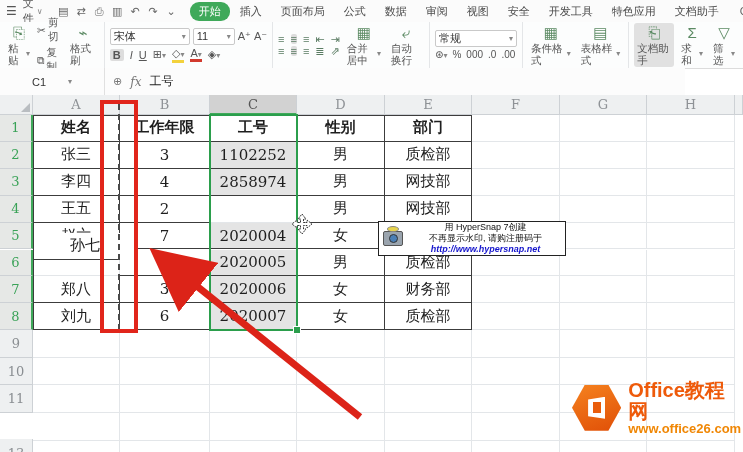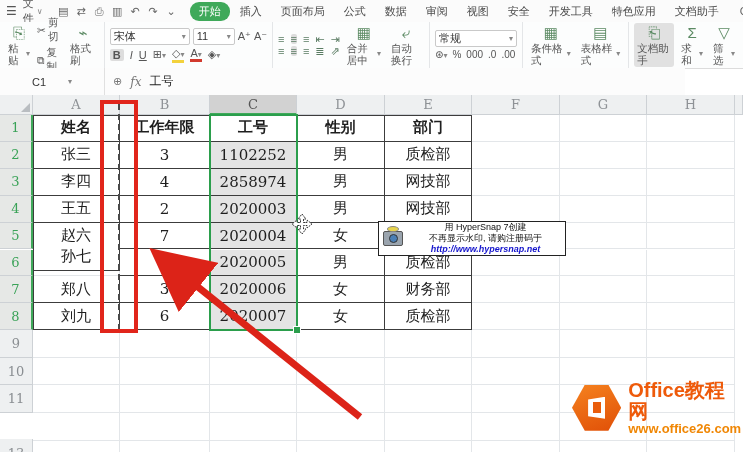--- a/index.html
+++ b/index.html
@@ -415,29 +415,28 @@
       <div class="tcell selfill" style="left: 210px; top: 46.9px; width: 87px; height: 26.9px; justify-content: center; padding-left: 0px;">1102252</div>
       <div class="tcell" style="left: 297px; top: 46.9px; width: 88px; height: 26.9px; justify-content: center; padding-left: 0px;">男</div>
       <div class="tcell" style="left: 385px; top: 46.9px; width: 87px; height: 26.9px; justify-content: center; padding-left: 0px;">质检部</div>
       <div class="tcell" style="left: 33px; top: 73.8px; width: 87px; height: 26.9px; justify-content: center; padding-left: 0px;">李四</div>
       <div class="tcell" style="left: 120px; top: 73.8px; width: 90px; height: 26.9px; justify-content: center; padding-left: 0px;">4</div>
       <div class="tcell selfill" style="left: 210px; top: 73.8px; width: 87px; height: 26.9px; justify-content: center; padding-left: 0px;">2858974</div>
       <div class="tcell" style="left: 297px; top: 73.8px; width: 88px; height: 26.9px; justify-content: center; padding-left: 0px;">男</div>
       <div class="tcell" style="left: 385px; top: 73.8px; width: 87px; height: 26.9px; justify-content: center; padding-left: 0px;">网技部</div>
       <div class="tcell" style="left: 33px; top: 100.7px; width: 87px; height: 26.9px; justify-content: center; padding-left: 0px;">王五</div>
       <div class="tcell" style="left: 120px; top: 100.7px; width: 90px; height: 26.9px; justify-content: center; padding-left: 0px;">2</div>
-      <div class="tcell selfill" style="left: 210px; top: 100.7px; width: 87px; height: 26.9px; justify-content: center; padding-left: 0px;">2020003</div>
       <div class="tcell" style="left: 297px; top: 100.7px; width: 88px; height: 26.9px; justify-content: center; padding-left: 0px;">男</div>
       <div class="tcell" style="left: 385px; top: 100.7px; width: 87px; height: 26.9px; justify-content: center; padding-left: 0px;">网技部</div>
       <div class="tcell" style="left: 33px; top: 127.6px; width: 87px; height: 26.9px; justify-content: center; padding-left: 0px;">赵六</div>
       <div class="tcell" style="left: 120px; top: 127.6px; width: 90px; height: 26.9px; justify-content: center; padding-left: 0px;">7</div>
       <div class="tcell selfill" style="left: 210px; top: 127.6px; width: 87px; height: 26.9px; justify-content: center; padding-left: 0px;">2020004</div>
       <div class="tcell" style="left: 297px; top: 127.6px; width: 88px; height: 26.9px; justify-content: center; padding-left: 0px;">女</div>
       <div class="tcell" style="left: 385px; top: 127.6px; width: 87px; height: 26.9px; justify-content: flex-start; padding-left: 8px;">组</div>
-      <div class="tcell" style="left: 33px; top: 149px; width: 87px; height: 26.9px; justify-content: center; padding-left: 0px;">孙七</div>
+      <div class="tcell" style="left: 33px; top: 138px; width: 105px; height: 26.9px; justify-content: center; padding-left: 0px;">孙七</div>
       <div class="tcell" style="left: 120px; top: 154.5px; width: 90px; height: 26.9px; justify-content: center; padding-left: 0px;">4</div>
       <div class="tcell selfill" style="left: 210px; top: 154.5px; width: 87px; height: 26.9px; justify-content: center; padding-left: 0px;">2020005</div>
       <div class="tcell" style="left: 297px; top: 154.5px; width: 88px; height: 26.9px; justify-content: center; padding-left: 0px;">男</div>
       <div class="tcell" style="left: 385px; top: 154.5px; width: 87px; height: 26.9px; justify-content: center; padding-left: 0px;">质检部</div>
       <div class="tcell" style="left: 33px; top: 181.4px; width: 87px; height: 26.9px; justify-content: center; padding-left: 0px;">郑八</div>
       <div class="tcell" style="left: 120px; top: 181.4px; width: 90px; height: 26.9px; justify-content: center; padding-left: 0px;">3</div>
       <div class="tcell selfill" style="left: 210px; top: 181.4px; width: 87px; height: 26.9px; justify-content: center; padding-left: 0px;">2020006</div>
       <div class="tcell" style="left: 297px; top: 181.4px; width: 88px; height: 26.9px; justify-content: center; padding-left: 0px;">女</div>
       <div class="tcell" style="left: 33px; top: 208.3px; width: 87px; height: 26.9px; justify-content: center; padding-left: 0px;">刘九</div>
       <div class="tcell" style="left: 385px; top: 181.4px; width: 87px; height: 26.9px; justify-content: center; padding-left: 0px;">财务部</div>

